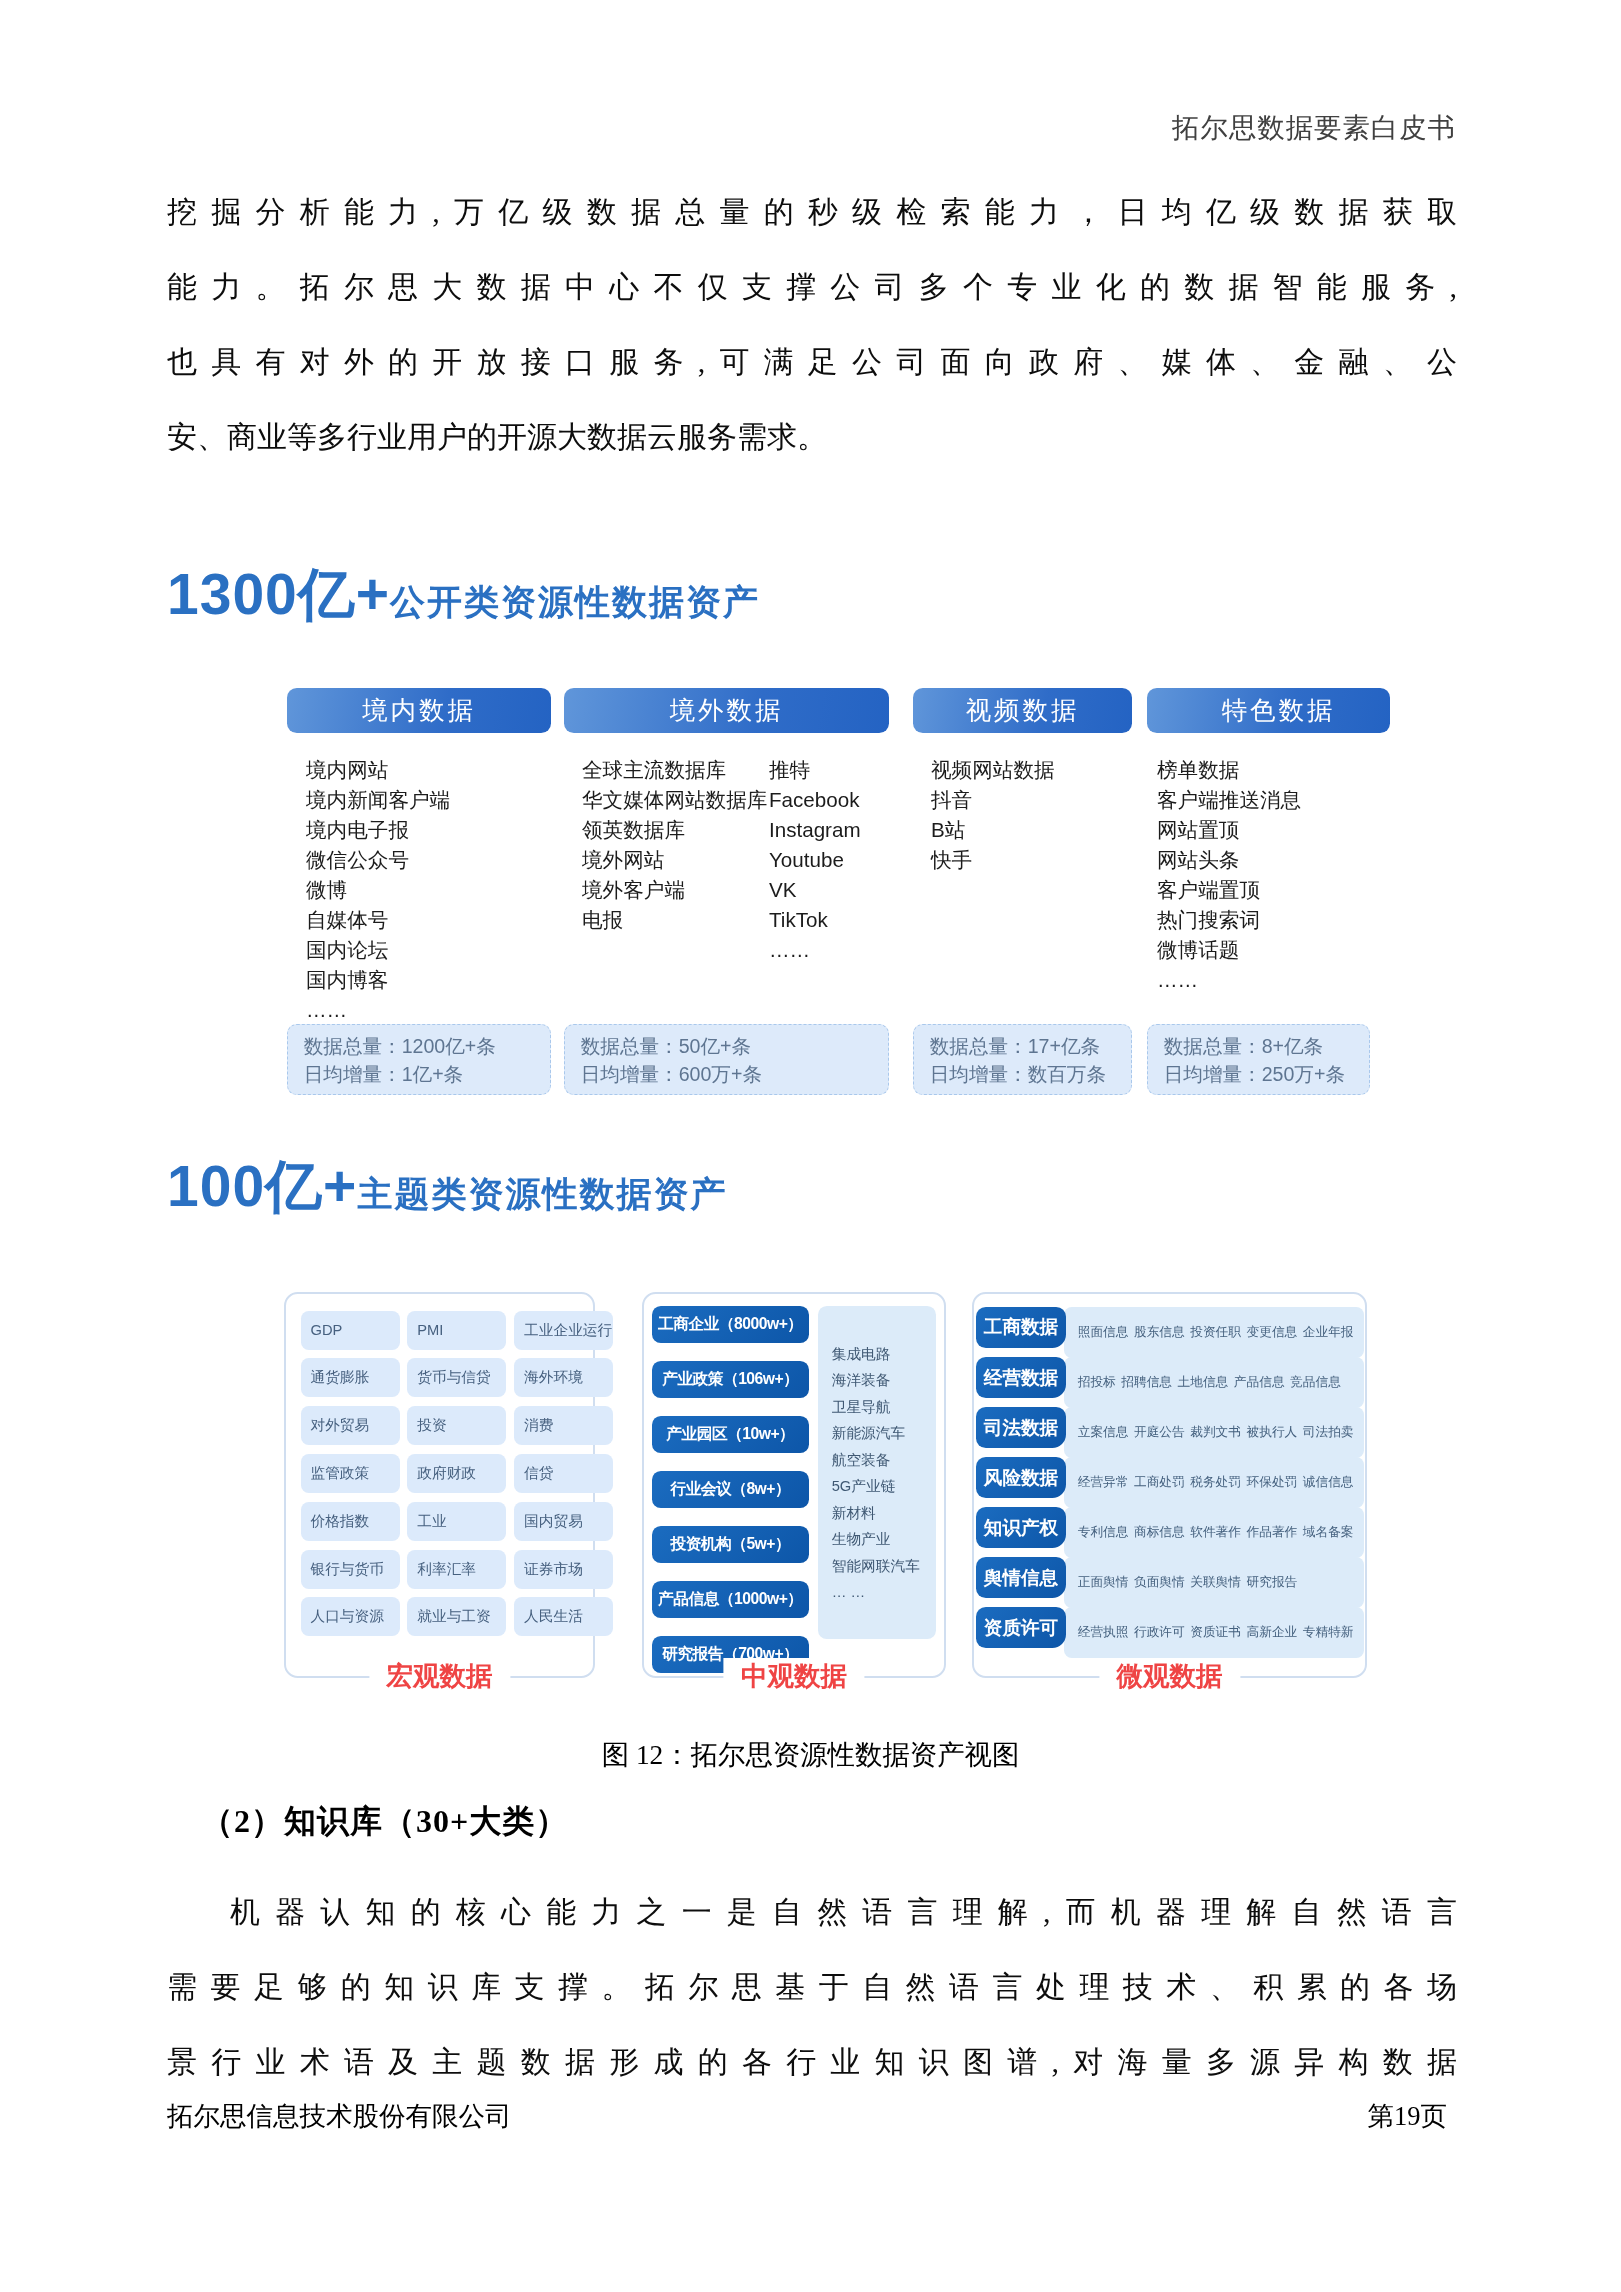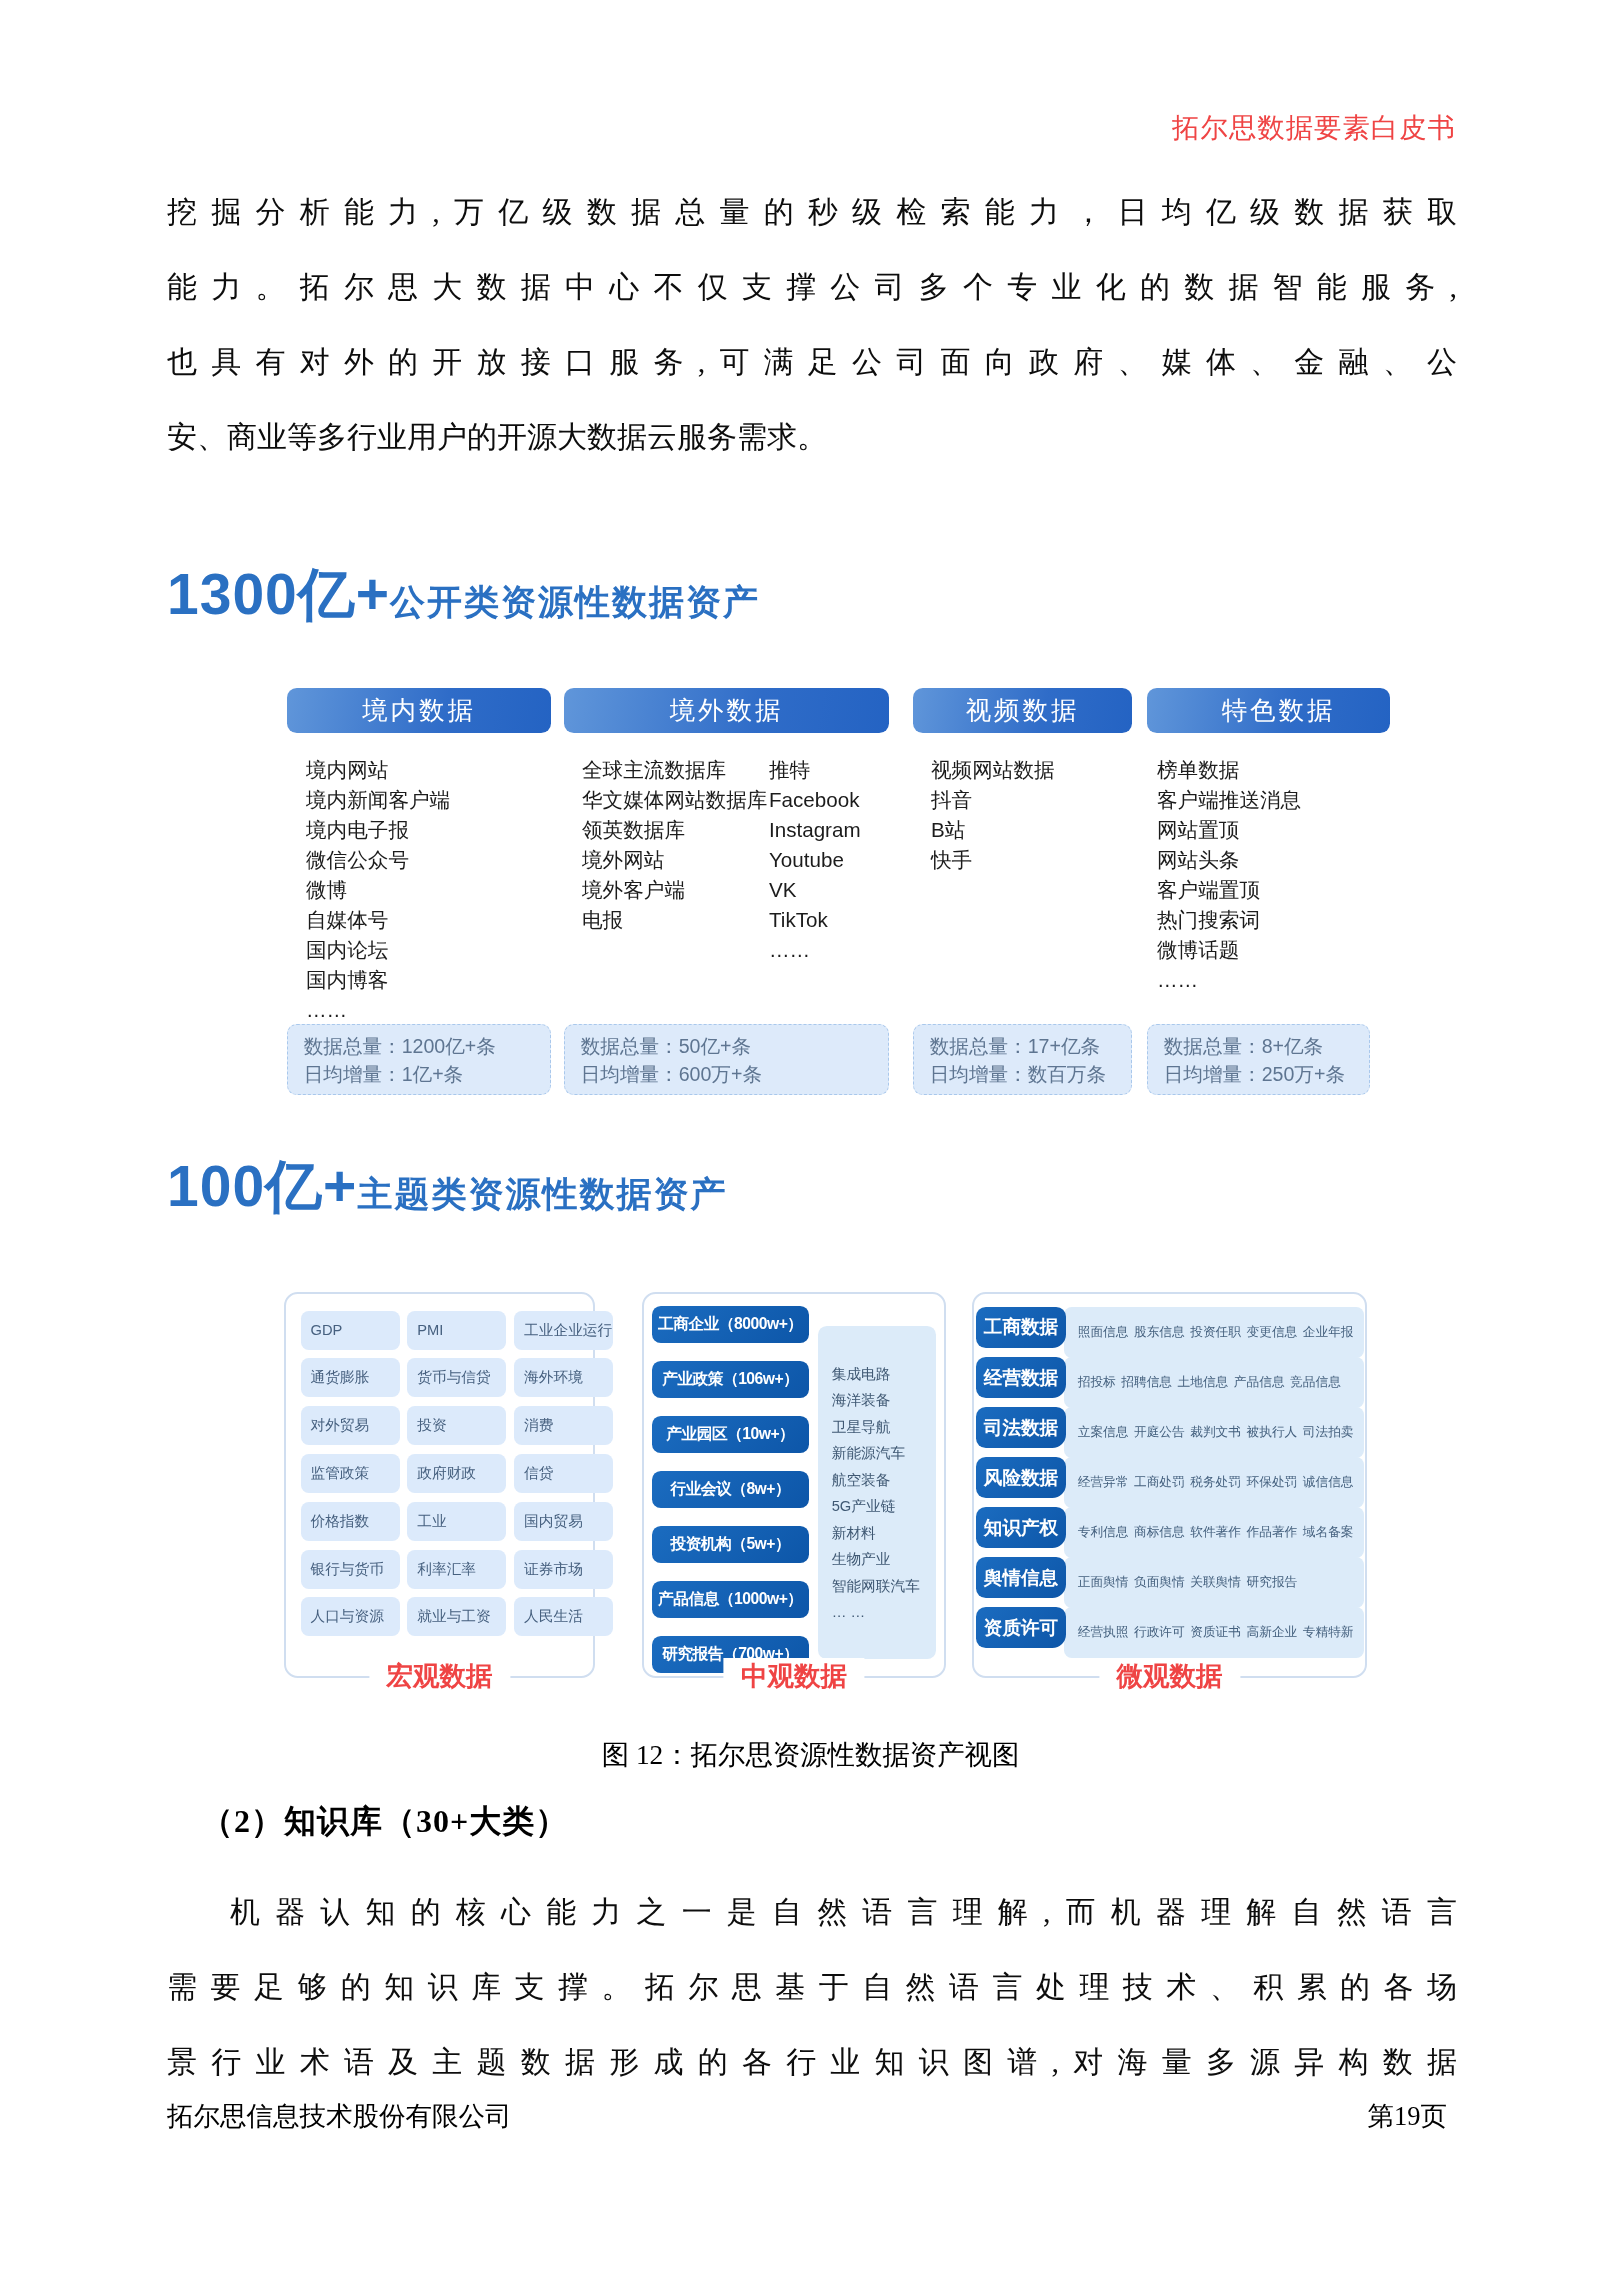--- a/index.html
+++ b/index.html
@@ -3,21 +3,21 @@
 <meta charset="utf-8">
 <style>
   html,body{margin:0;padding:0;background:#888;}
   .page{
     position:relative;width:1621px;height:2293px;background:#ffffff;
     font-family:"Liberation Serif", serif;color:#111;overflow:hidden;margin:0 auto;
   }
   .abs{position:absolute;}
 
   
-  .header-title{top:110px;right:165px;font-size:27.4px;letter-spacing:1px;color:#ef4444;}
+  .header-title{top:110px;right:165px;font-size:27.4px;letter-spacing:1px;color:#404040;}
   .footer{top:2099px;font-size:26.5px;color:#000;height:35px;line-height:35px;}
   .footer-company{left:167px;}
   .footer-page{right:174px;}
 
   
   .para{left:167px;width:1290px;font-size:30px;color:#0d0d0d;}
   .para-line{height:75px;line-height:75px;text-align:justify;text-align-last:justify;white-space:normal;}
   .para-line.endline{text-align-last:left;}
   .para-line.indent{text-indent:63px;}
 
@@ -48,21 +48,21 @@
     grid-template-columns:repeat(3,99px);grid-auto-rows:39px;gap:8.8px 7.8px;}
   .macro-cell{background:#dceafb;border-radius:7.8px;display:flex;align-items:center;
     padding-left:9.8px;font-family:"Liberation Sans", sans-serif;font-size:14.7px;color:#46607f;
     white-space:nowrap;}
   .meso-buttons{position:absolute;left:7.8px;top:11.8px;width:157px;}
   .meso-btn{width:157px;height:37px;margin-bottom:18px;border-radius:8.8px;
     background:linear-gradient(135deg,#1b6cc0,#0d56a8);color:#fff;
     font-family:"Liberation Sans", sans-serif;font-weight:bold;font-size:15.7px;
     display:flex;align-items:center;justify-content:center;white-space:nowrap;letter-spacing:-0.5px;}
   .meso-listbox{position:absolute;left:174px;top:11.8px;width:118px;height:333px;
-    background:#dcebf9;border-radius:8.8px;padding:35px 0 0 13.7px;box-sizing:border-box;margin-top:20px;}
+    background:#dcebf9;border-radius:8.8px;padding:35px 0 0 13.7px;box-sizing:border-box;}
   .meso-item{height:26.5px;line-height:26.5px;font-family:"Liberation Sans", sans-serif;
     font-size:14.7px;color:#3f5873;white-space:nowrap;}
   .micro-row{position:absolute;left:0;height:41px;width:100%;}
   .micro-bar{position:absolute;left:90px;top:0;width:300px;height:51px;background:#dcebf9;
     border-radius:7.8px;display:flex;align-items:center;padding-left:13.7px;box-sizing:border-box;
     font-family:"Liberation Sans", sans-serif;font-size:12.7px;color:#44607e;word-spacing:2px;white-space:nowrap;}
   .micro-pill{position:absolute;left:2px;top:0;width:90px;height:41px;
     background:linear-gradient(135deg,#1b6cc0,#0d56a8);border-radius:9.8px 9.8px 13.7px 9.8px;
     color:#fff;font-family:"Liberation Sans", sans-serif;font-weight:bold;font-size:18.6px;
     display:flex;align-items:center;justify-content:center;white-space:nowrap;}

